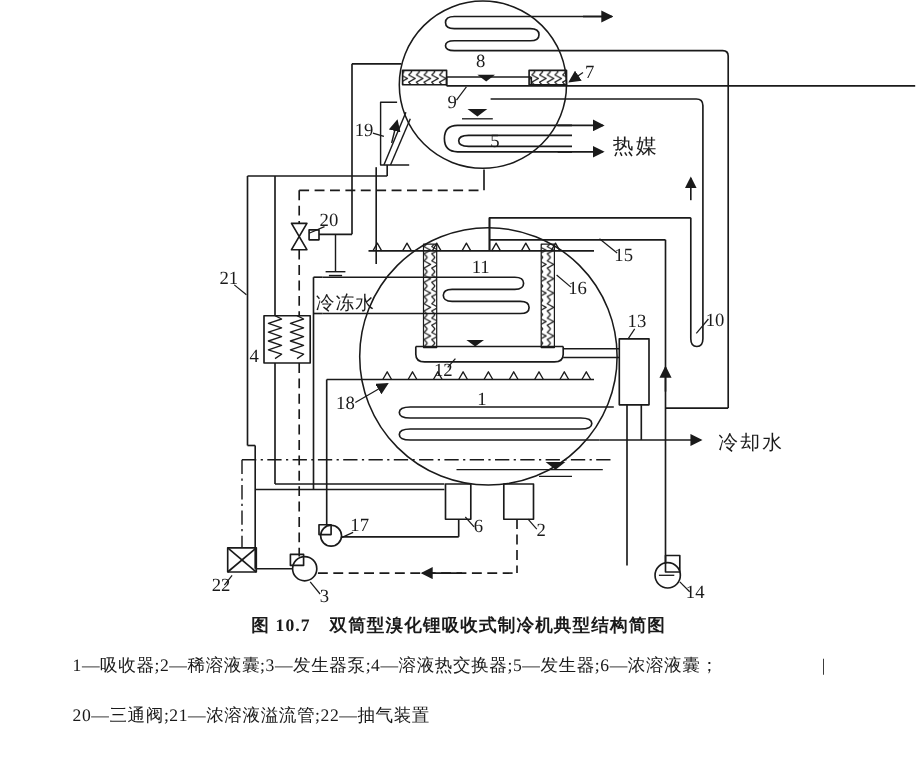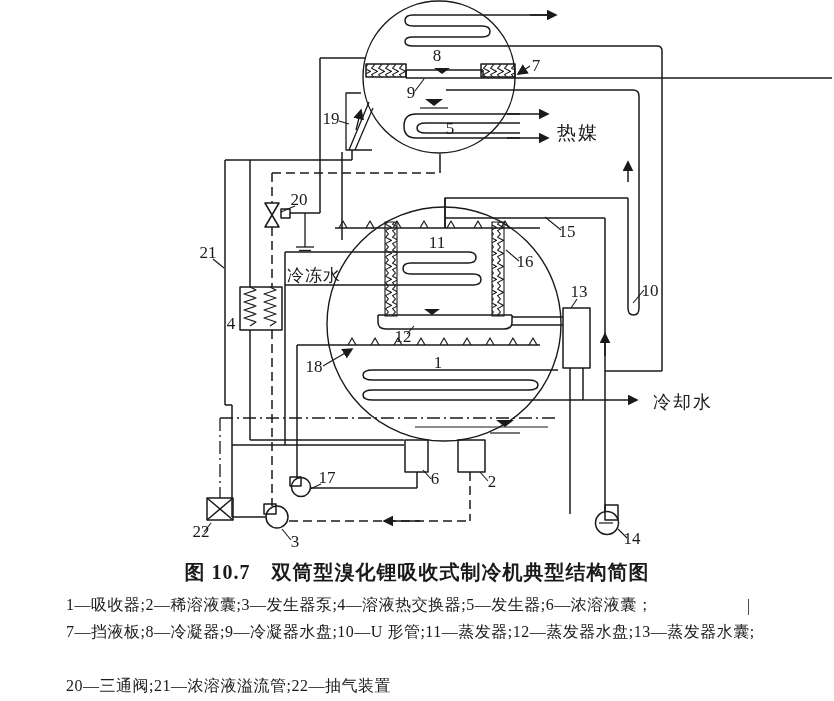--- a/index.html
+++ b/index.html
@@ -1,23 +1,23 @@
 <!DOCTYPE html>
 <html><head>
 <meta charset="utf-8">
 <style>
   html,body{margin:0;padding:0;background:#fff;}
   #page{position:relative;width:834px;height:701px;background:#fff;overflow:hidden;
         font-family:"Liberation Serif","DejaVu Serif",serif;color:#1a1a1a;}
   #schematic{position:absolute;left:0;top:0;}
   .caption{position:absolute;left:0;top:559px;width:834px;text-align:center;
-           font-size:20px;font-weight:bold;letter-spacing:1px;white-space:nowrap;}
+           font-size:16px;font-weight:bold;letter-spacing:1px;white-space:nowrap;}
   .legend-line{position:absolute;left:66px;width:768px;font-size:16px;
                white-space:nowrap;letter-spacing:0.5px;}
-  .l0{top:595px;} .l1{top:622px;} .l2{top:649px;} .l3{top:640px;margin-top:36px;}
+  .l0{top:595px;} .l1{top:622px;} .l2{top:649px;} .l3{top:640px;}
   .stray{position:absolute;left:747px;top:597px;font-size:16px;}
   svg text{font-family:"Liberation Serif","DejaVu Serif",serif;fill:#1a1a1a;}
   .num{font-size:17px;}
   .cjk{font-size:18px;letter-spacing:2px;}
 </style>
 </head>
 <body>
 
 <div id="page">
 
@@ -248,17 +248,16 @@
     <text class="num" x="201" y="537">22</text>
   </g>
 
   <text class="cjk" x="557" y="139" style="font-size:19px;">热媒</text>
   <text class="cjk" x="287" y="281" style="font-size:17px;letter-spacing:1px;">冷冻水</text>
   <text class="cjk" x="653" y="408">冷却水</text>
 </svg>
 
 <div class="caption">图 10.7　双筒型溴化锂吸收式制冷机典型结构简图</div>
 <div class="legend-line l0">1—吸收器;2—稀溶液囊;3—发生器泵;4—溶液热交换器;5—发生器;6—浓溶液囊；</div>
-<div class="legend-line l1">7—挡液板;8—冷凝器;9—冷凝器水盘;10—U 形管;11—蒸发器;12—蒸发器水盘;13—蒸发器水囊;</div>
 <div class="legend-line l3">20—三通阀;21—浓溶液溢流管;22—抽气装置</div>
 <span class="stray">|</span>
 
 </div>
 
 </body></html>

